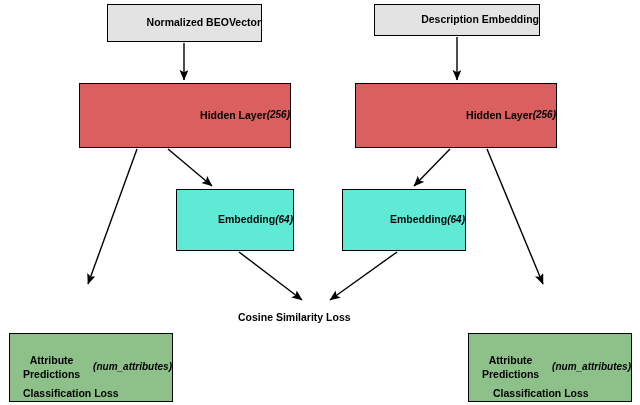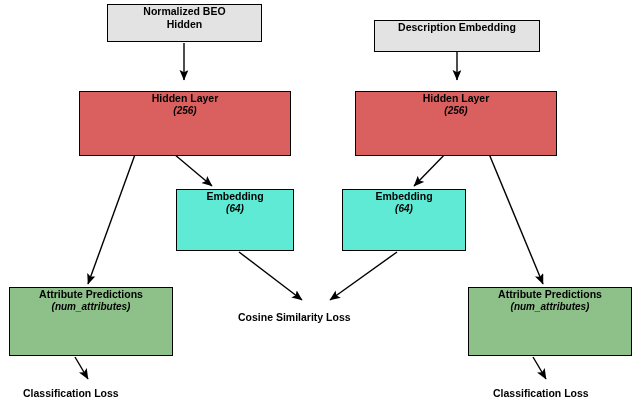--- a/index.html
+++ b/index.html
@@ -13,41 +13,40 @@
     height: 405px;
     background: #ffffff;
     font-family: "Liberation Sans", sans-serif;
     overflow: hidden;
   }
   .node {
     position: absolute;
     box-sizing: border-box;
     border: 1.5px solid #000000;
     display: flex;
-    flex-direction: column;
     align-items: center;
-    justify-content: flex-start;
+    justify-content: flex-end;
     text-align: center;
     line-height: 1.25;
   }
   .node .title {
     font-weight: bold;
     font-size: 10.5px;
     color: #000000;
   }
   .node .sub {
     font-style: italic;
     font-weight: bold;
     font-size: 10px;
     color: #000000;
   }
   .node.gray  { background: #e3e3e3; }
-  .node.red   { background: #d9605e; margin-top: 8px; }
+  .node.red   { background: #d9605e; }
   .node.yellow{ background: #5eead4; }
-  .node.green { background: #8ec18a; }
+  .node.green { background: #8ec18a; margin-top: 46px; }
 
   .plain-label {
     position: absolute;
     font-size: 10.5px;
     font-weight: bold;
     color: #000000;
     text-align: center;
     white-space: nowrap;
   }
   svg.arrows {
@@ -79,24 +78,24 @@
       <line x1="487" y1="149" x2="543" y2="284"></line>
       <line x1="239" y1="252" x2="302" y2="300"></line>
       <line x1="397" y1="252" x2="330" y2="300"></line>
       <line x1="75" y1="357" x2="88" y2="379"></line>
       <line x1="533" y1="357" x2="546" y2="379"></line>
     </g>
   </svg>
 
   <div class="node gray" style="left:107px; top:4px; width:155px; height:38px;">
     <div class="title">Normalized BEO</div>
-    <div class="title">Hidden</div>
+    <div class="title">Vector</div>
   </div>
 
-  <div class="node gray" style="left:374px; top:20px; width:166px; height:32px;">
+  <div class="node gray" style="left:374px; top:4px; width:166px; height:32px;">
     <div class="title">Description Embedding</div>
   </div>
 
   <div class="node red" style="left:79px; top:83px; width:212px; height:65px;">
     <div class="title">Hidden Layer</div>
     <div class="sub">(256)</div>
   </div>
 
   <div class="node red" style="left:355px; top:83px; width:202px; height:65px;">
     <div class="title">Hidden Layer</div>

